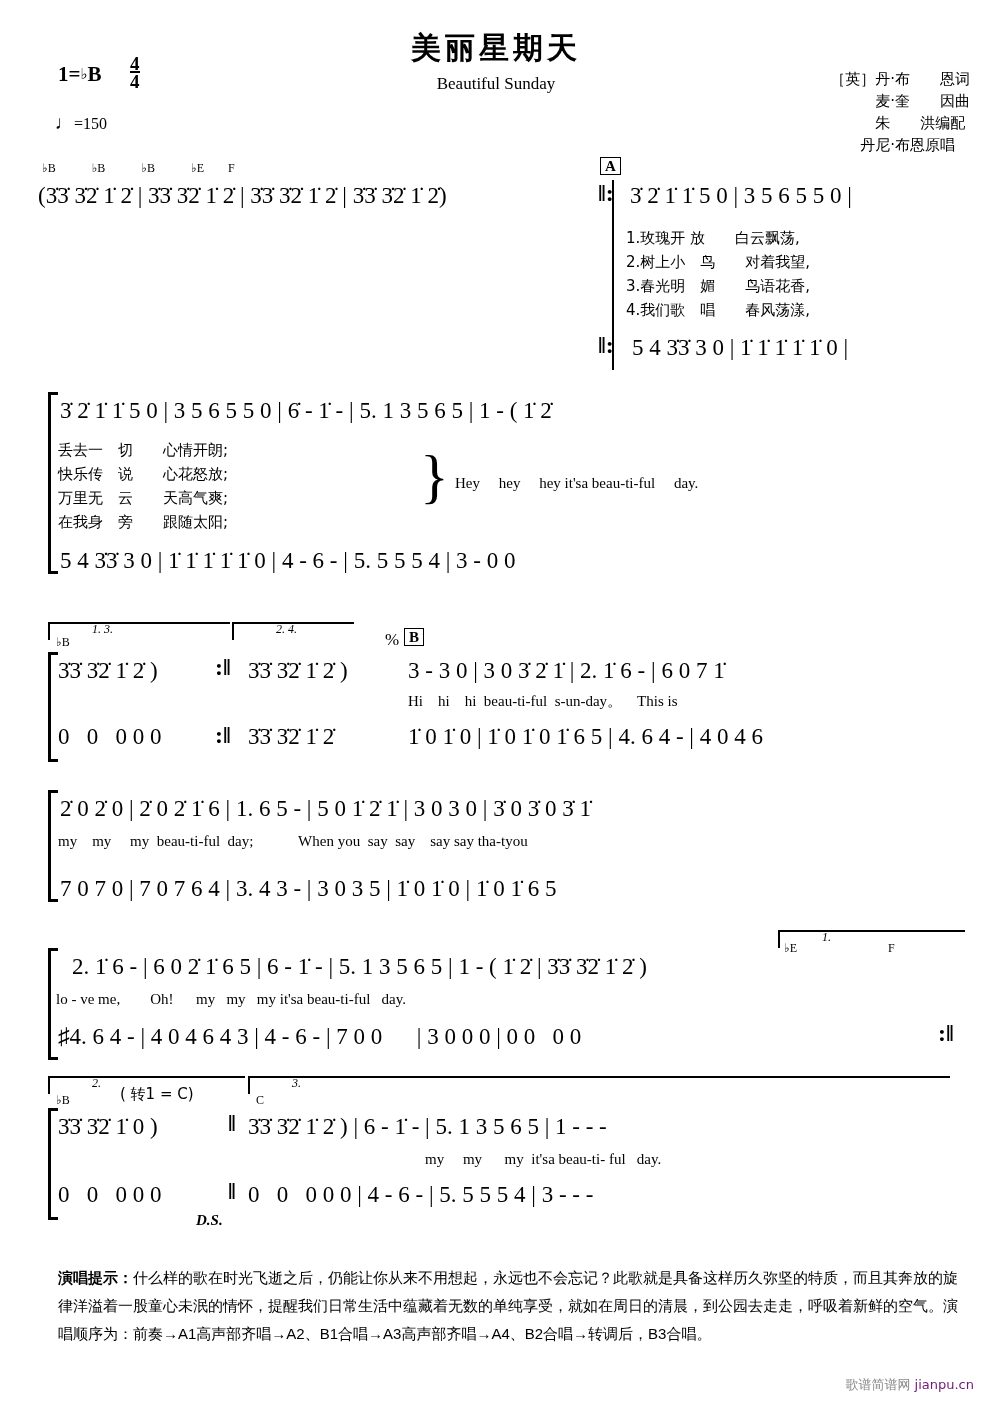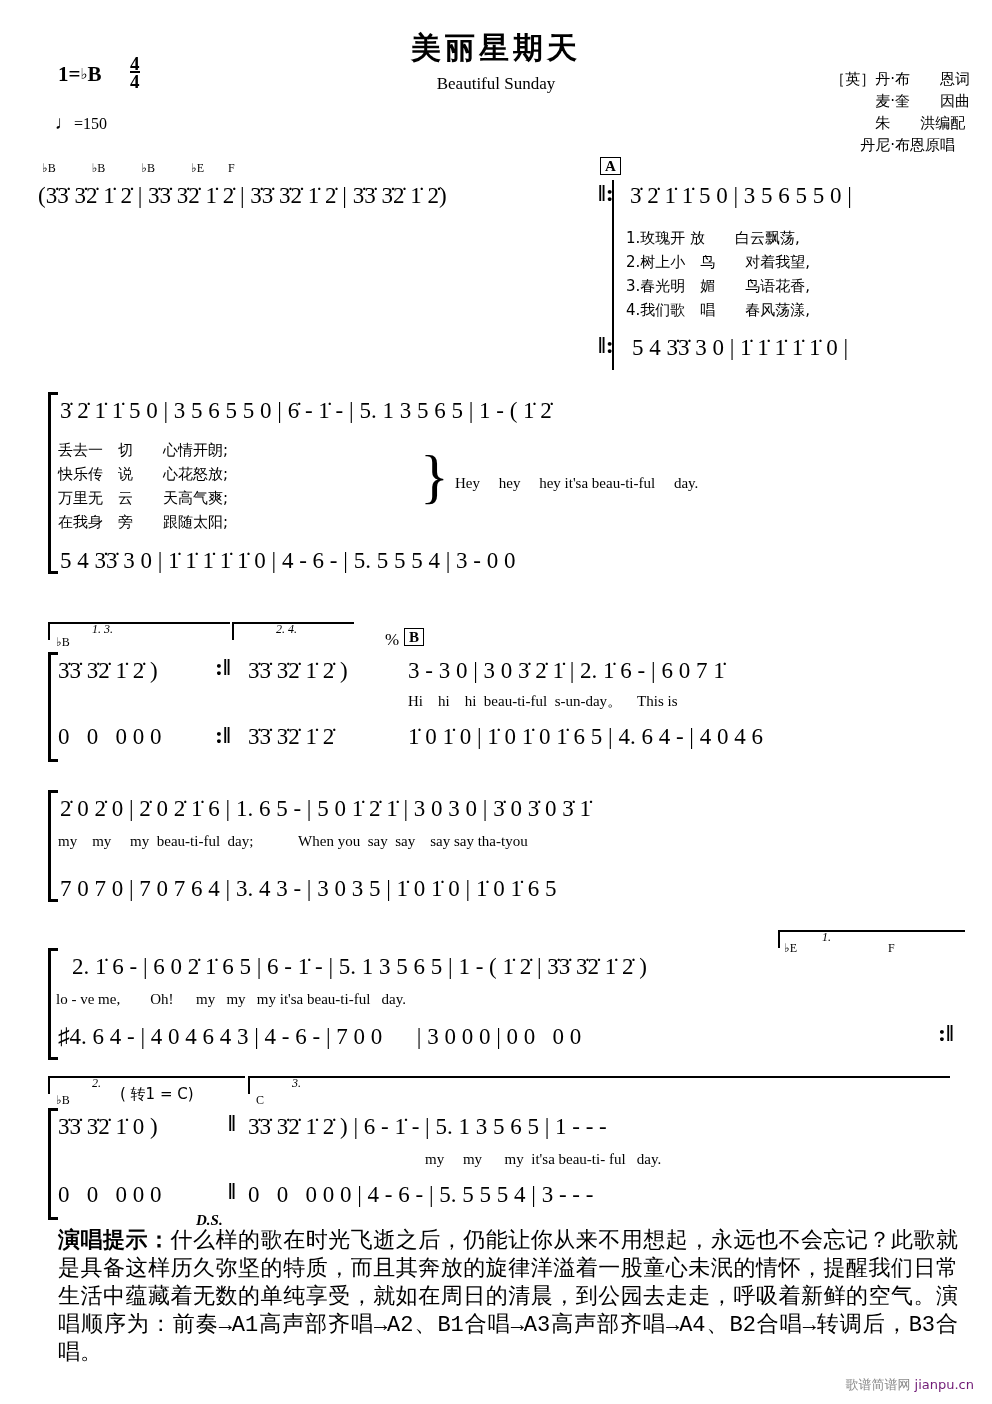--- a/index.html
+++ b/index.html
@@ -47,22 +47,22 @@
   .brace{position:absolute;border-left:3px solid #000;}
   .brace:before,.brace:after{content:"";position:absolute;left:-3px;width:10px;height:3px;background:#000;}
   .brace:before{top:0;}
   .brace:after{bottom:0;}
   .vbar{position:absolute;width:2px;background:#000;}
   .ending{position:absolute;border-left:2px solid #000;border-top:2px solid #000;}
   .endlabel{position:absolute;font-size:12px;font-style:italic;font-family:"Liberation Serif",serif;margin-left:40px;}
 
   
   .note-block{
-    position:absolute;left:58px;top:1228px;width:900px;
-    font-family:Liberation Mono, monospace;font-size:22px;line-height:28px;text-align:justify;
+    position:absolute;left:58px;top:1264px;width:900px;
+    font-family:Liberation Sans, sans-serif;font-size:15px;line-height:28px;text-align:justify;
   }
   .note-block b{font-weight:bold;}
   .watermark{
     position:absolute;right:18px;bottom:10px;font-size:13px;color:#888;
     font-family:"DejaVu Sans", sans-serif;
   }
   .watermark .red{color:#701a75;}
 </style>
 </head>
 <body>

